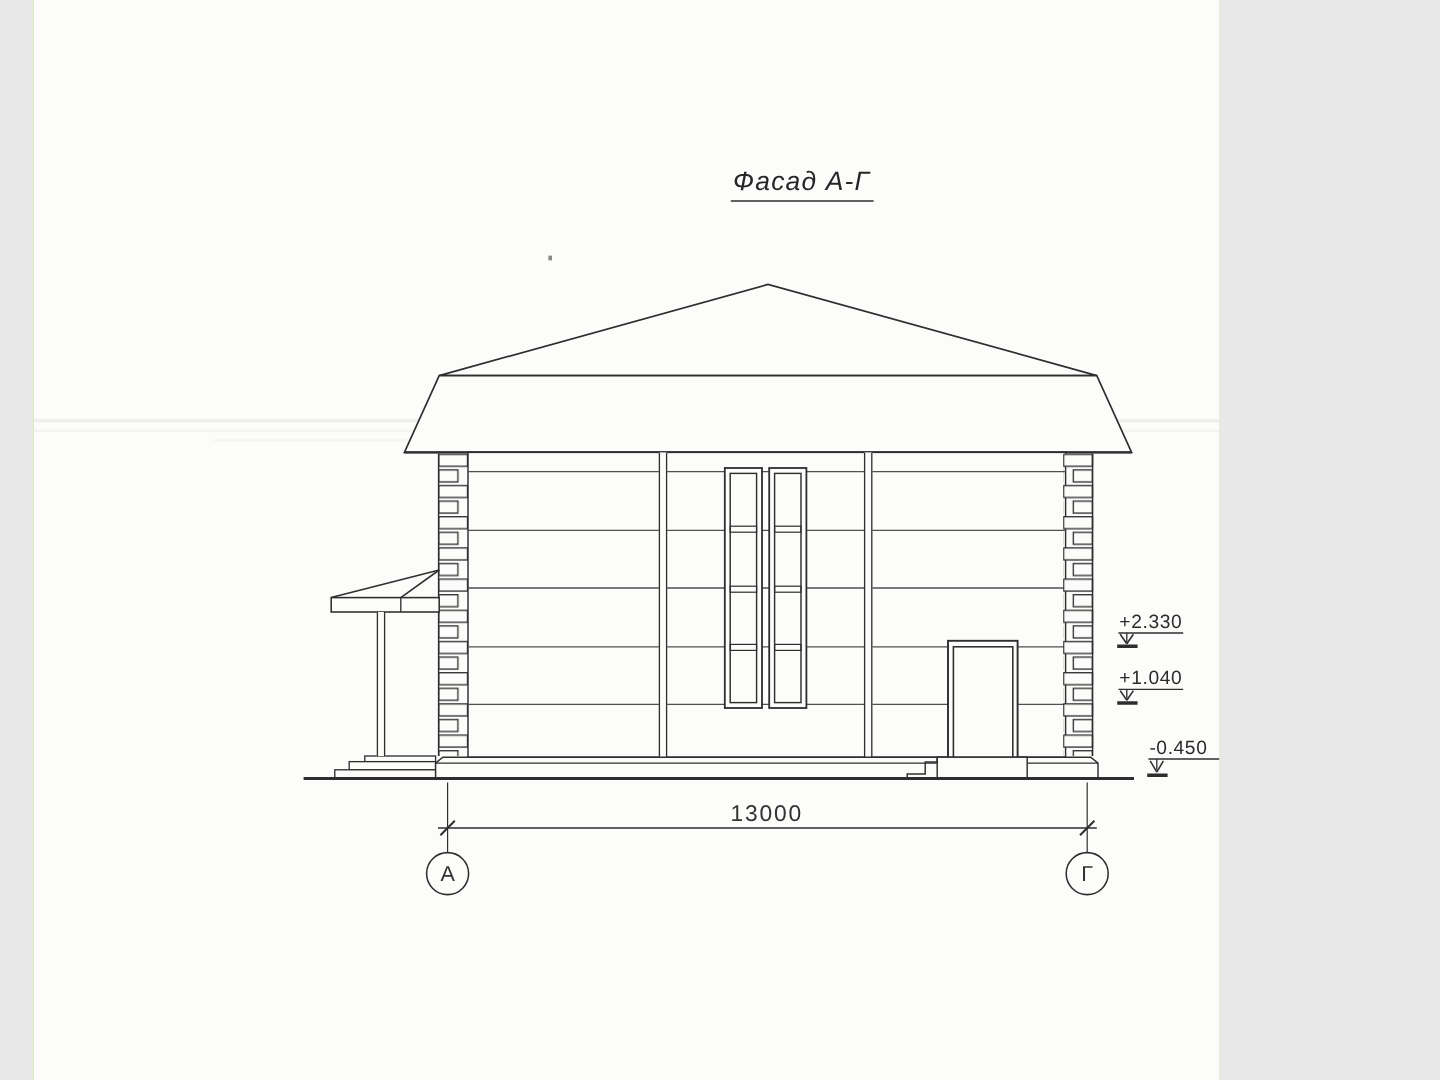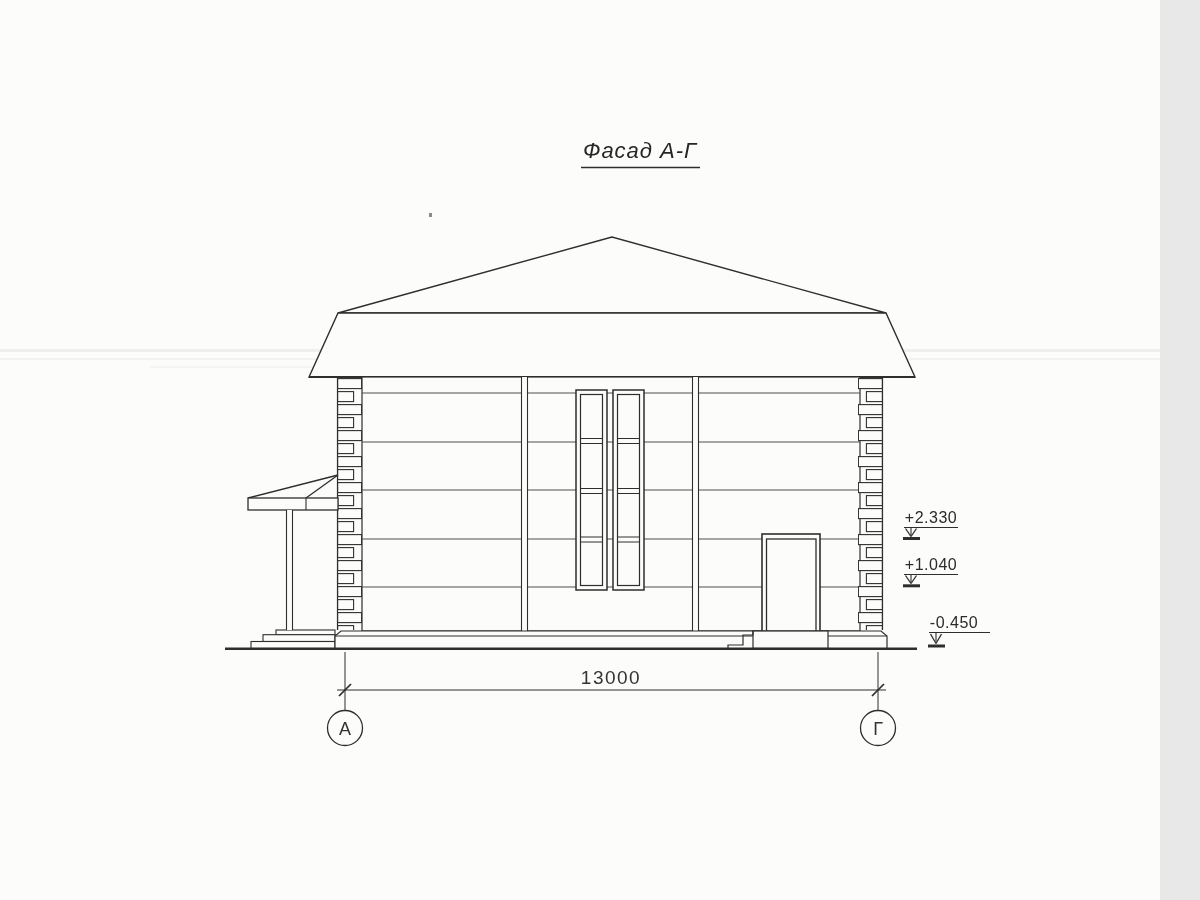--- a/index.html
+++ b/index.html
@@ -1,17 +1,17 @@
 <!DOCTYPE html>
 <html><head>
 <meta charset="utf-8">
 <style>
   html,body{margin:0;padding:0;background:#e8e8e8;}
-  .page{position:relative;width:1160px;height:900px;background:#bef264;overflow:hidden;
-        font-family:"Liberation Sans", sans-serif;}
+  .page{position:relative;width:988px;height:900px;background:#bef264;overflow:hidden;
+        font-family:"Liberation Sans", sans-serif;margin-left:28px;}
   svg{display:block;}
   .t-title{font-family:"Liberation Sans", sans-serif;font-size:22px;font-style:italic;
            fill:#262626;letter-spacing:1px;}
   .t-dim{font-family:"Liberation Sans", sans-serif;font-size:19px;fill:#333;letter-spacing:1.5px;}
   .t-axis{font-family:"Liberation Sans", sans-serif;font-size:18px;fill:#333;}
   .t-elev{font-family:"Liberation Sans", sans-serif;font-size:16px;fill:#2b2b2b;letter-spacing:0.5px;}
   .ln{stroke:#2e2e2e;fill:none;}
   .fillw{fill:#fcfcfb;}
 </style>
 </head>

